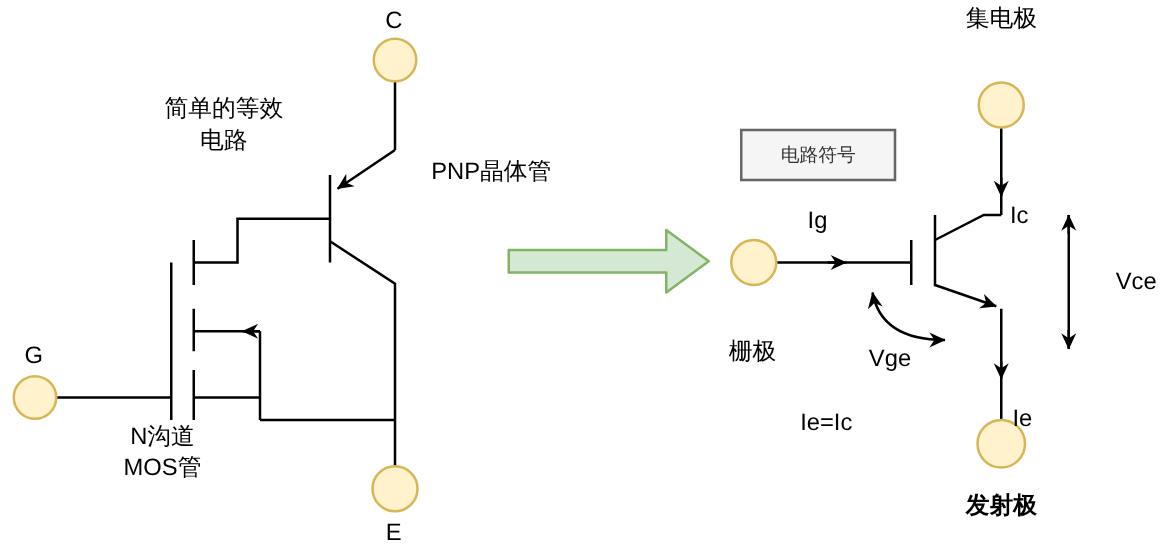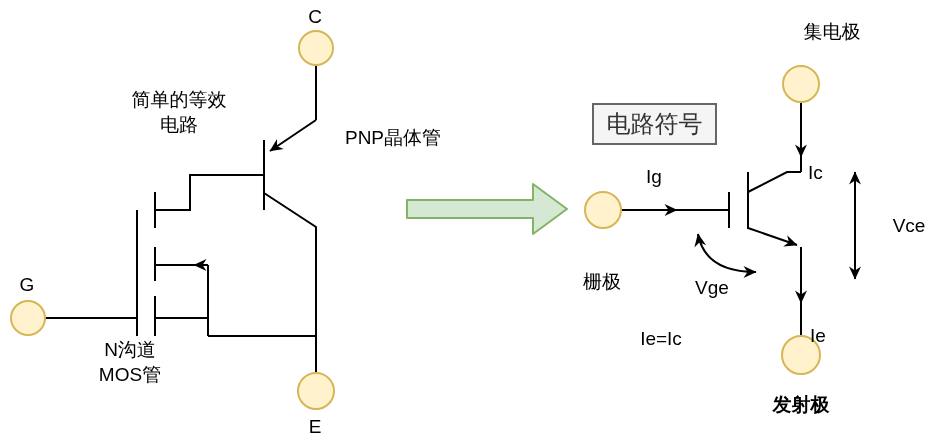--- a/index.html
+++ b/index.html
@@ -14,21 +14,21 @@
   .arrowhead{fill:var(--line);}
   .lbl{
     position:absolute;font-size:19px;line-height:1.3;color:var(--text);
     transform:translateX(-50%);white-space:pre-line;text-align:center;
   }
   .lbl.leftalign{transform:none;text-align:left;margin-top:16px;}
   .symbox{
     position:absolute;left:592px;top:103px;width:121px;height:38px;
     background:var(--box-fill);border:2px solid var(--box-stroke);
     display:flex;align-items:center;justify-content:center;
-    font-size:24px;color:#333;
+    font-size:15px;color:#333;
   }
 </style>
 </head>
 <body>
 
 <div id="stage">
 
   <svg width="931" height="442" viewBox="0 0 931 442">
     <defs>
       <marker id="ah" orient="auto" markerUnits="userSpaceOnUse" markerWidth="18" markerHeight="16" refX="13.5" refY="7">
@@ -86,34 +86,34 @@
     <path class="wire" d="M 855 187 L 855 172" marker-end="url(#ah)"></path>
     <path class="wire" d="M 855 264 L 855 279" marker-end="url(#ah)"></path>
 
     <path class="wire" d="M 698 234 Q 705 272 756 272" marker-start="url(#ahr)" marker-end="url(#ah)"></path>
 
     <circle class="terminal" cx="801" cy="84" r="18"></circle>
     <circle class="terminal" cx="603" cy="210" r="18"></circle>
     <circle class="terminal" cx="801" cy="355" r="19"></circle>
   </svg>
 
-  <div class="lbl" style="left:179px;top:76px;margin-top:12px;">简单的等效
+  <div class="lbl" style="left:179px;top:76px;">简单的等效
 电路</div>
   <div class="lbl" style="left:315px;top:5px;">C</div>
   <div class="lbl" style="left:27px;top:273px;">G</div>
   <div class="lbl" style="left:315px;top:415px;">E</div>
   <div class="lbl" style="left:130px;top:338px;">N沟道
 MOS管</div>
   <div class="lbl" style="left:393px;top:126px;">PNP晶体管</div>
 
   <div class="symbox">
     <span>电路符号</span>
   </div>
 
-  <div class="lbl" style="left:801px;top:20px;margin-left:31px;">集电极</div>
+  <div class="lbl" style="left:801px;top:4px;">集电极</div>
   <div class="lbl" style="left:602px;top:234px;margin-top:36px;">栅极</div>
   <div class="lbl" style="left:801px;top:393px;font-weight:bold;">发射极</div>
   <div class="lbl" style="left:654px;top:165px;text-align:center;">Ig</div>
   <div class="lbl leftalign" style="left:808px;top:145px;">Ic</div>
   <div class="lbl leftalign" style="left:810px;top:308px;">Ie</div>
   <div class="lbl" style="left:909px;top:214px;">Vce</div>
   <div class="lbl" style="left:684px;top:276px;margin-left:28px;">Vge</div>
   <div class="lbl" style="left:661px;top:327px;">Ie=Ic</div>
 </div>
 

